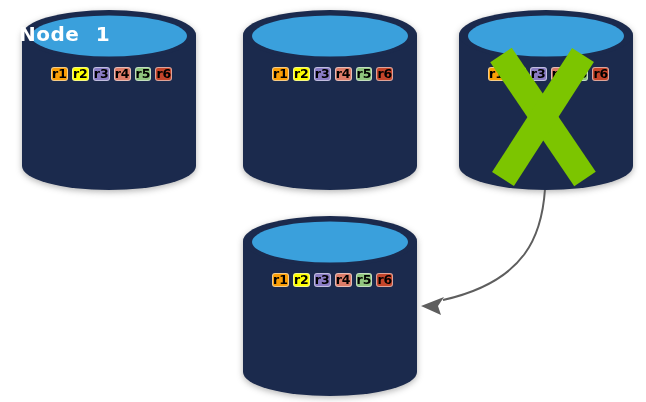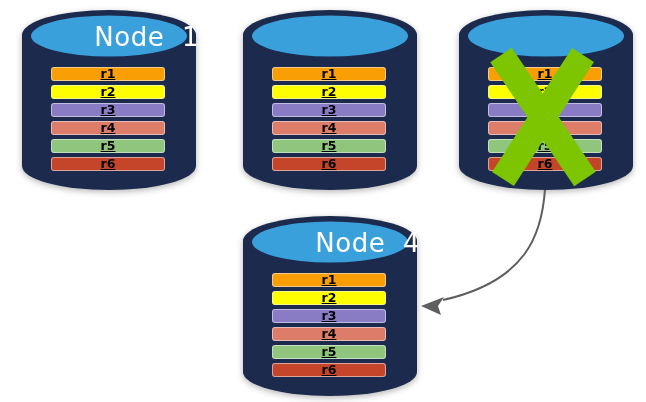--- a/index.html
+++ b/index.html
@@ -31,29 +31,29 @@
     z-index:2;
   }
   .cyl{
     position:absolute;left:0;top:0;
     filter:drop-shadow(0px 2px 3px rgba(90,90,90,0.45));
   }
   .cyl-body,.cyl-cap-rim{ fill:var(--c-body,#1b2a4d); }
   .cyl-cap{ fill:var(--c-top,#3aa0dc); }
   .node-label{
     position:absolute;left:0;top:14px;width:180px;
-    text-align:right;
-    font-size:26px;font-weight:normal;
+    text-align:left;
+    font-size:20px;font-weight:bold;
     letter-spacing:0.5px;
     word-spacing:9px;
     color:var(--c-label,#ffffff);
   }
   .rows{
     position:absolute;left:32px;top:59px;width:114px;
-    display:flex;flex-direction:column;gap:4px;text-decoration:underline;
+    display:flex;flex-direction:row;gap:4px;
   }
   .row{
     box-sizing:border-box;
     height:14px;
     border-radius:3px;
     border:1px solid rgba(238,242,246,0.55);
     display:flex;align-items:center;justify-content:center;
     font-size:12.5px;font-weight:bold;line-height:12px;
     color:var(--c-rowtext,#000000);
   }
@@ -127,21 +127,20 @@
       <line x1="45" y1="47" x2="129" y2="171"></line>
       <line x1="127" y1="47" x2="47" y2="171"></line>
     </svg>
   </div>
     <div class="node" style="left: 240px; top: 214px;">
     <svg class="cyl" viewBox="0 0 180 186" width="180" height="186">
       <path class="cyl-body" d="M3,27 v131 a87,24 0 0 0 174,0 v-131 z"></path>
       <ellipse class="cyl-cap-rim" cx="90" cy="27" rx="87" ry="25"></ellipse>
       <ellipse class="cyl-cap" cx="90" cy="28" rx="78" ry="20.5"></ellipse>
     </svg>
-    <div class="node-label">Node 4</div>
     <div class="rows">
         <div class="row" style="background: rgb(250, 158, 6);">r1</div>
         <div class="row" style="background: rgb(254, 254, 0);">r2</div>
         <div class="row" style="background: rgb(138, 124, 196);">r3</div>
         <div class="row" style="background: rgb(220, 124, 105);">r4</div>
         <div class="row" style="background: rgb(144, 197, 126);">r5</div>
         <div class="row" style="background: rgb(197, 69, 43);">r6</div>
       </div>
 
   </div>

